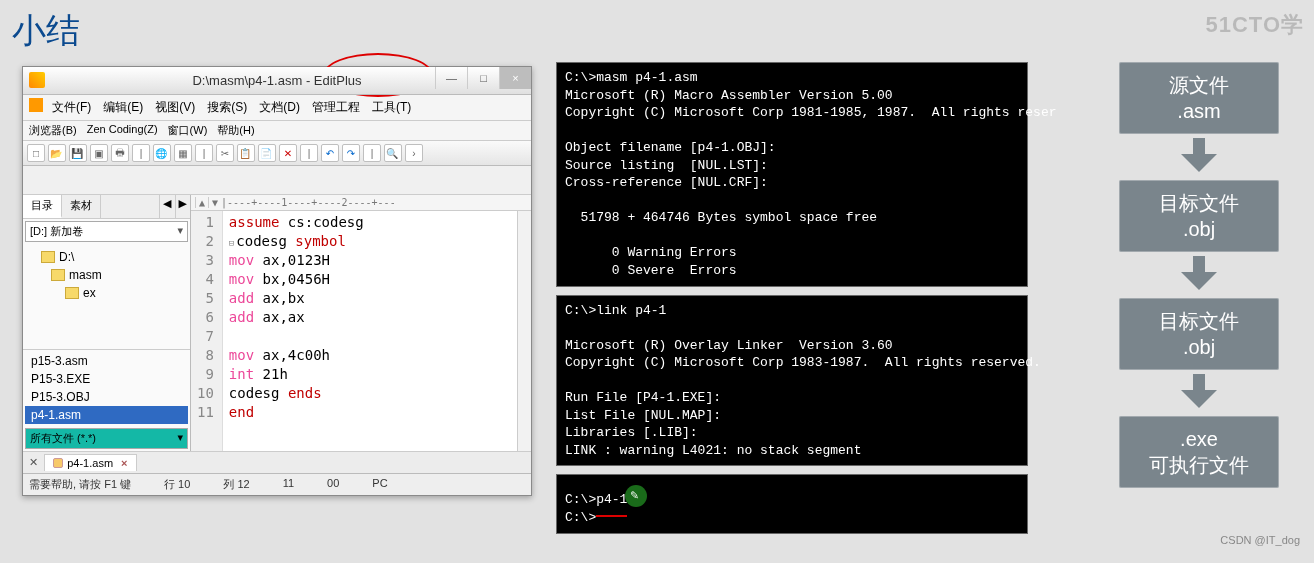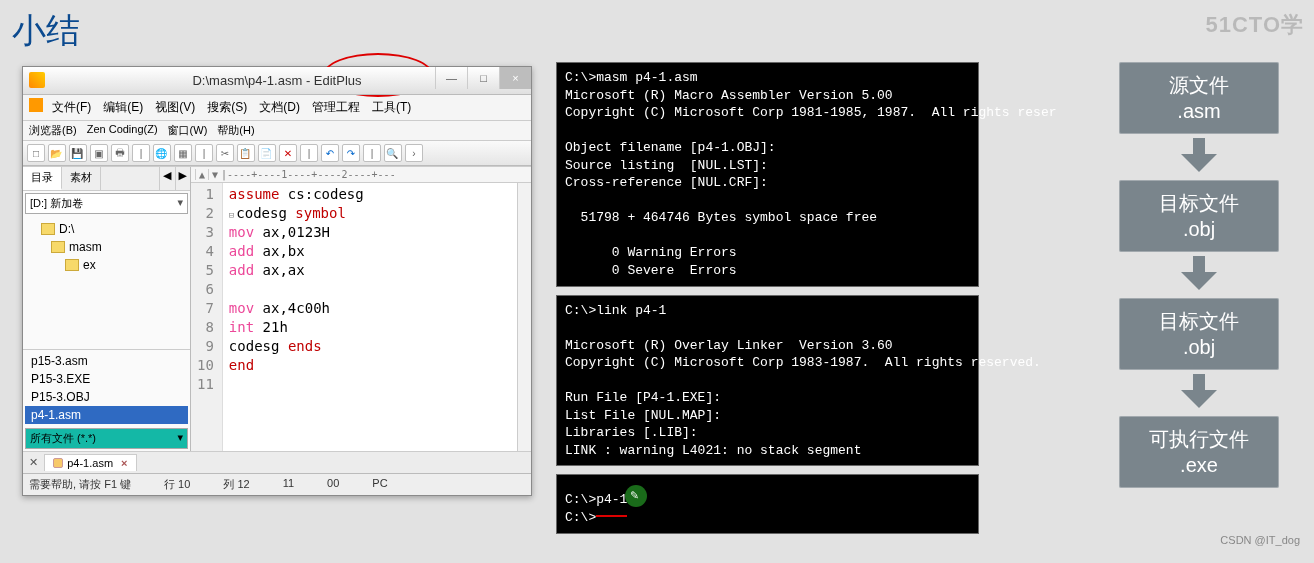--- a/index.html
+++ b/index.html
@@ -19,21 +19,21 @@
   
   .flow { position:absolute; right:30px; top:62px; width:170px; display:flex; flex-direction:column; align-items:center; }
   .flow-box {
     background:#7a858c; color:#fff; width:160px; text-align:center;
     padding:10px 4px; font-size:20px; line-height:1.3; border-radius:2px;
     box-shadow:0 0 0 1px rgba(255,255,255,0.3) inset;
   }
   .flow-arrow { width:40px; height:34px; margin:4px 0; fill:#7a858c; }
 
   
-  .terms { position:absolute; left:556px; top:62px; width:423px; display:flex; flex-direction:column; gap:8px; }
+  .terms { position:absolute; left:556px; top:62px; width:472px; display:flex; flex-direction:column; gap:8px; }
   .term {
     background:#000; color:#fff; font-family:"Courier New",monospace; font-size:13px;
     padding:6px 8px; line-height:1.35; white-space:pre; border:1px solid #666;
   }
   .red-underline { border-bottom:2px solid #d00; padding-bottom:8px; }
   .cursor-edit {
     display:inline-block; width:22px; height:22px; background:#1a6b1a; border-radius:50%;
     position:relative; top:4px; margin-left:-2px;
   }
   .cursor-edit::after { content:"✎"; color:#fff; font-size:13px; position:absolute; top:2px; left:5px; }
@@ -66,21 +66,21 @@
   .menubar2 { background:#f5f5f5; padding:2px 6px; display:flex; gap:10px; border-bottom:1px solid #ccc; font-size:11px; }
   .toolbar {
     background:linear-gradient(#fafafa,#e5e5e5); padding:3px 4px; border-bottom:1px solid #bbb;
     display:flex; gap:3px; align-items:center;
   }
   .tbtn { width:18px; height:18px; border:1px solid #bfbfbf; background:#fff; border-radius:2px;
     font-size:10px; display:flex; align-items:center; justify-content:center; color:#666; }
   .tbtn.blue { color:#06c; }
   .tbtn.red { color:#c00; }
 
-  .ed-body { display:flex; flex:1; overflow:hidden; border-top:1px solid #ccc; }
+  .ed-body { display:flex; flex:1; overflow:hidden; border-top:1px solid #ccc;margin-top:28px; }
   .left-pane { width:168px; background:#fafafa; border-right:1px solid #bbb; display:flex; flex-direction:column; }
   .ptabs { display:flex; border-bottom:1px solid #ccc; background:#eee; font-size:11px; }
   .ptab { padding:3px 8px; border-right:1px solid #ccc; }
   .ptab.active { background:#fff; border-bottom:2px solid #fff; }
   .ptab-arrows { margin-left:auto; display:flex; }
   .ptab-arrows span { padding:2px 3px; border-left:1px solid #ccc; }
   .combo { margin:2px; border:1px solid #aaa; padding:2px 4px; background:#fff; display:flex; justify-content:space-between; font-size:11px; }
   .combo .dd { color:#555; }
   .treelist { flex:1; padding:4px 2px; font-size:12px; overflow:auto; }
   .tree-row { padding:2px 4px 2px 16px; display:flex; align-items:center; gap:4px; }
@@ -138,22 +138,22 @@
         <path d="M14 0 H26 V16 H38 L20 34 L2 16 H14 Z"></path>
       </svg></div>
     <div class="flow-box">
       <div>目标文件</div>
       <div>.obj</div>
     </div>
     <div><svg class="flow-arrow" viewBox="0 0 40 34">
         <path d="M14 0 H26 V16 H38 L20 34 L2 16 H14 Z"></path>
       </svg></div>
     <div class="flow-box">
+      <div>.exe</div>
       <div>可执行文件</div>
-      <div>.exe</div>
     </div>
   </div>
 
 <div class="terms">
   <div class="term">C:\&gt;masm p4-1.asm
 Microsoft (R) Macro Assembler Version 5.00
 Copyright (C) Microsoft Corp 1981-1985, 1987.  All rights reser
 
 Object filename [p4-1.OBJ]:
 Source listing  [NUL.LST]:
@@ -280,20 +280,21 @@
             <div>7</div>
             <div>8</div>
             <div>9</div>
             <div>10</div>
             <div>11</div>
           </div>
         <div class="code-lines" id="clines" style="flex:1">
             <div><span class="kw-red">assume</span><span> cs:codesg</span></div>
             <div><span class="fold">⊟</span><span>codesg </span><span class="kw-red">symbol</span></div>
             <div><span>    </span><span class="kw-blue">mov</span><span> ax,0123H</span></div>
+            <div><span>    </span><span class="kw-blue">mov</span><span> bx,0456H</span></div>
             <div><span>    </span><span class="kw-blue">add</span><span> ax,bx</span></div>
             <div><span>    </span><span class="kw-blue">add</span><span> ax,ax</span></div>
             <div></div>
             <div><span>    </span><span class="kw-blue">mov</span><span> ax,4c00h</span></div>
             <div><span>    </span><span class="kw-blue">int</span><span> 21h</span></div>
             <div><span>codesg </span><span class="kw-red">ends</span></div>
             <div><span class="kw-red">end</span></div>
           </div>
         <div class="ed-scrollbar"></div>
       </div>

